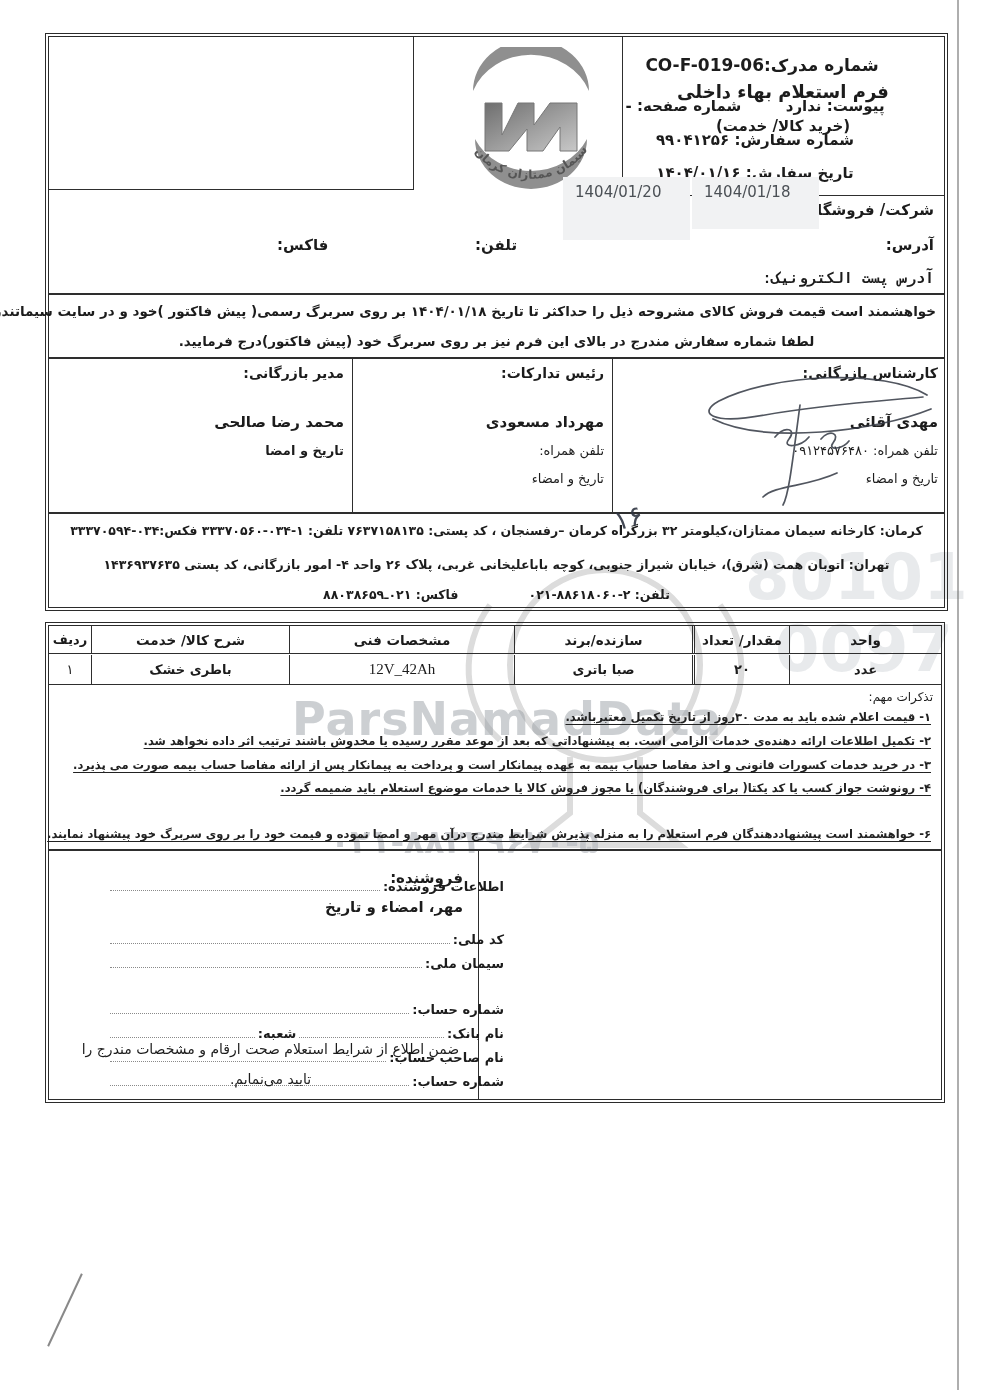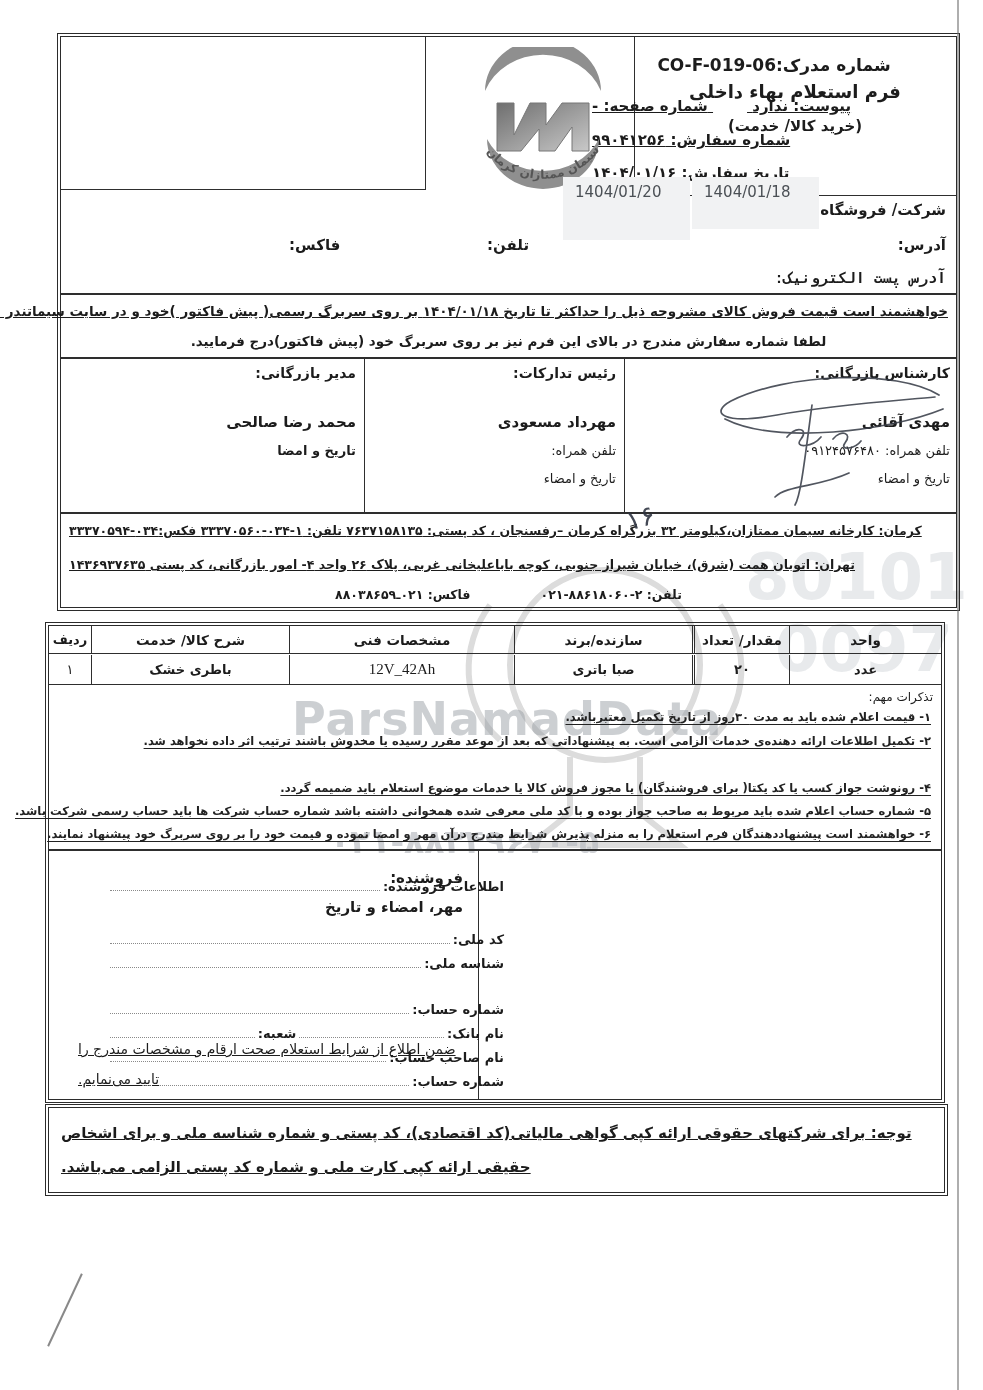--- a/index.html
+++ b/index.html
@@ -4,21 +4,21 @@
 <style>
   html,body{margin:0;padding:0;background:#e8e8e8;}
   .page{position:relative;width:983px;height:1390px;background:#ffffff;overflow:hidden;
         font-family:"DejaVu Sans",sans-serif;direction:rtl;color:#1c1c1c;}
   .abs{position:absolute;}
   .box{position:absolute;border:4px double #2b2b2b;background:transparent;z-index:1;}
   .hline{position:absolute;background:#2e2e2e;height:1px;}
   .vline{position:absolute;background:#2e2e2e;width:1px;}
   .b{font-weight:bold;}
   .ltr{direction:ltr;unicode-bidi:isolate;}
-  .rt{text-align:left;text-decoration:underline;}
+  .rt{text-align:center;}
   .ct{text-align:center;}
   
   .docinfo div{position:absolute;width:364px;}
   .stamp{position:absolute;background:#f1f2f3;color:#4b5055;font-size:15px;
          font-family:"DejaVu Sans",sans-serif;direction:ltr;text-align:left;
          padding:6px 0 0 12px;z-index:3;box-sizing:border-box;}
   
   .sig-svg{position:absolute;z-index:2;}
   
   .trow{position:absolute;display:flex;flex-direction:row;width:892px;box-sizing:border-box;}
@@ -51,21 +51,21 @@
     <g fill="none" stroke="#dcdcdc" stroke-width="6">
       <circle cx="185" cy="120" r="95"></circle>
       <path d="M70,60 C40,100 40,160 80,195"></path>
       <path d="M300,60 C330,100 330,160 290,195"></path>
       <path d="M150,212 L150,268 L110,300 L260,300 L220,268 L220,212"></path>
     </g>
   </svg>
   <div class="wm wm-brand" style="left:292px;top:692px;">ParsNamadData</div>
   <div class="wm wm-phone" style="left:330px;top:822px;">۰۲۱-۸۸۳۴۹۶۷۰-۵</div>
 
-  <div class="box" style="left:57px;top:33px;width:895px;height:570px;">
+  <div class="box" style="left:45px;top:33px;width:895px;height:570px;">
 
     <div class="vline" style="left:364px;top:0;height:153px;"></div>
     <div class="vline" style="left:573px;top:0;height:158px;"></div>
     <div class="hline" style="left:0;top:152px;width:364px;"></div>
     <div class="hline" style="left:573px;top:158px;right:0;"></div>
 
     <div class="docinfo">
       <div class="b ct" style="top:18px;font-size:17px;">شماره مدرک:CO-F-019-06</div>
       <div class="b rt" style="top:60px;font-size:15px;padding-right:14px;box-sizing:border-box;">
         <span>پیوست:  ندارد</span>
@@ -165,37 +165,37 @@
       <div class="tcell b dbl" style="width:97px;font-size:13px;">۲۰</div>
       <div class="tcell b" style="width:178px;font-size:13px;">صبا باتری</div>
       <div class="tcell ltr" style="width:225px;font-size:15px;font-family:'Liberation Serif',serif;">12V_42Ah</div>
       <div class="tcell b" style="width:198px;font-size:13px;">باطری خشک</div>
       <div class="tcell last" style="width:42px;font-size:13px;">۱</div>
     </div>
 
     <div class="abs" style="right:8px;top:64px;font-size:12px;">تذکرات مهم:</div>
     <div class="note" style="top:84px;">۱- قیمت اعلام شده باید به مدت ۳۰روز از تاریخ تکمیل معتبرباشد.</div>
     <div class="note" style="top:108px;">۲- تکمیل اطلاعات ارائه دهنده‌ی خدمات الزامی است. به پیشنهاداتی که بعد از موعد مقرر رسیده یا مخدوش باشند ترتیب اثر داده نخواهد شد.</div>
+    <div class="note" style="top:132px;">۳- در خرید خدمات کسورات قانونی و اخذ مفاصا حساب بیمه به عهده پیمانکار است و پرداخت به پیمانکار پس از ارائه مفاصا حساب بیمه صورت می پذیرد.</div>
     <div class="note" style="top:155px;">۴- رونوشت جواز کسب یا کد یکتا( برای فروشندگان) یا مجوز فروش کالا یا خدمات موضوع استعلام باید ضمیمه گردد.</div>
-    <div class="note" style="top:178px;">۵- شماره حساب اعلام شده باید مربوط به صاحب جواز بوده و با کد ملی معرفی شده همخوانی داشته باشد شماره حساب شرکت ها باید حساب رسمی شرکت باشد.</div>
     <div class="note" style="top:201px;">۶- خواهشمند است پیشنهاددهندگان فرم استعلام را به منزله پذیرش شرایط مندرج درآن مهر و امضا نموده و قیمت خود را بر روی سربرگ خود پیشنهاد نمایند.</div>
 
     <div class="hline" style="left:0;right:0;top:223px;height:1.5px;"></div>
     <div class="vline" style="left:429px;top:223px;bottom:0;height:auto;"></div>
 
     <div class="frow" style="top:248px;">
         <span class="lbl">اطلاعات فروشنده:</span>
         <span class="dots"></span>
       </div>
     <div class="frow" style="top:301px;">
         <span class="lbl">کد ملی:</span>
         <span class="dots"></span>
       </div>
     <div class="frow" style="top:325px;">
-        <span class="lbl">شناسه ملی:</span>
+        <span class="lbl">سیمان ملی:</span>
         <span class="dots"></span>
       </div>
     <div class="frow" style="top:371px;">
         <span class="lbl">شماره حساب:</span>
         <span class="dots"></span>
       </div>
     <div class="frow" style="top:395px;">
       <span class="lbl">نام بانک:</span>
         <span class="dots"></span>
       <span class="lbl">شعبه:</span>
@@ -208,20 +208,17 @@
     <div class="frow" style="top:443px;">
         <span class="lbl">شماره حساب:</span>
         <span class="dots"></span>
       </div>
 
     <div class="abs b" style="right:478px;top:243px;font-size:15px;">فروشنده:</div>
     <div class="abs b" style="right:478px;top:272px;font-size:15px;">مهر، امضاء و تاریخ</div>
     <div class="abs rt" style="right:478px;width:385px;top:408px;font-size:14px;line-height:30px;">ضمن اطلاع از شرایط استعلام صحت ارقام و مشخصات مندرج را تایید می‌نمایم.</div>
   </div>
 
-  <div class="box b rt" style="left:45px;top:1104px;width:871px;height:68px;padding:8px 12px;font-size:15px;line-height:34px;">
-    <span>توجه: برای شرکتهای حقوقی ارائه کپی گواهی مالیاتی(کد اقتصادی)، کد پستی و شماره شناسه ملی و برای اشخاص حقیقی ارائه کپی کارت ملی و شماره کد پستی الزامی می‌باشد.</span>
-  </div>
 
   <div class="artifact" style="left:957px;top:0;width:1.5px;height:1390px;opacity:.55;"></div>
   <div class="artifact" style="left:64px;top:1270px;width:2px;height:80px;transform:rotate(25deg);opacity:.8;"></div>
 
 </div>
 
 </body></html>

